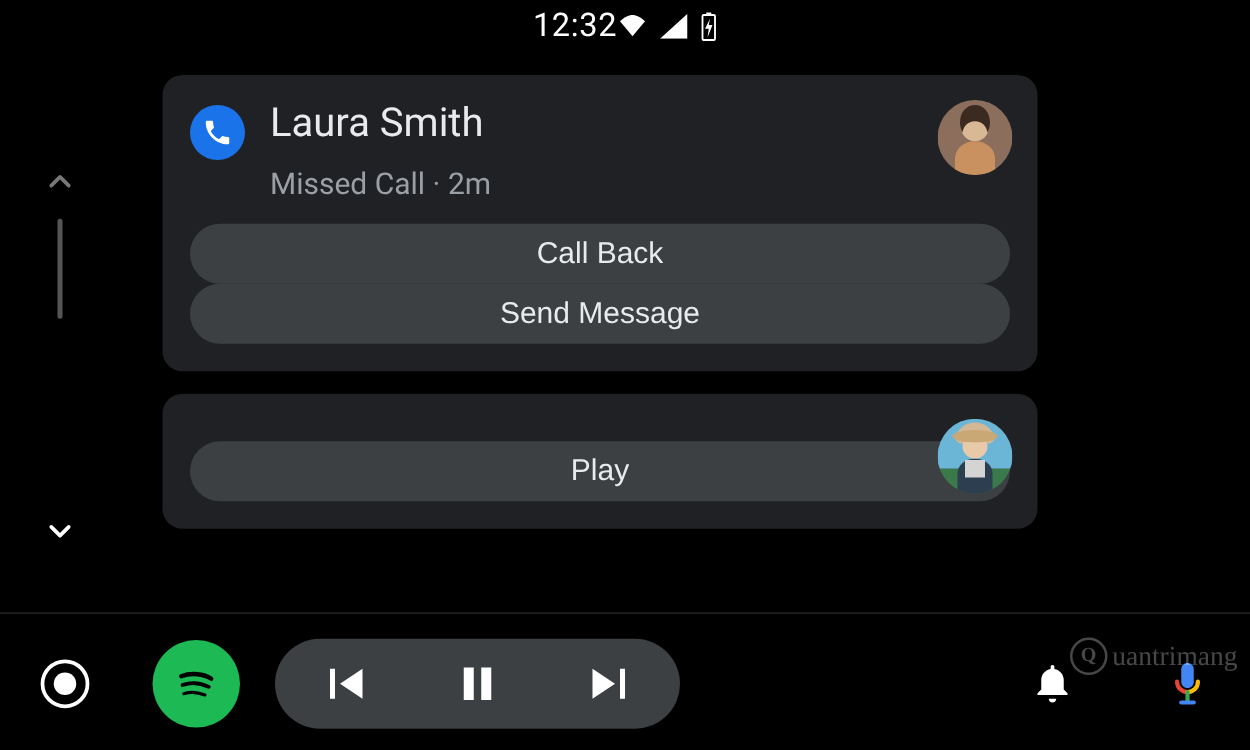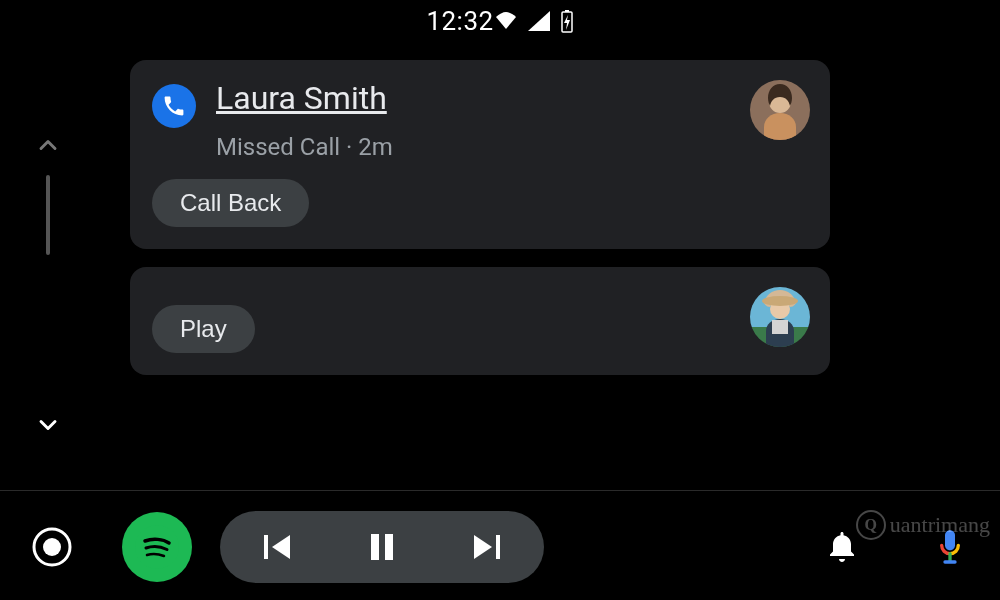--- a/index.html
+++ b/index.html
@@ -15,25 +15,25 @@
   .scroll-track { width: 4px; height: 80px; background: #555; border-radius: 2px; margin-top: 10px; }
 
   .cards { position: absolute; left: 130px; top: 60px; width: 700px; }
   .card { background: #202124; border-radius: 16px; padding: 20px 22px 22px 22px; margin-bottom: 18px; position: relative; }
   .card-header { display: flex; align-items: flex-start; }
   .app-icon { width: 44px; height: 44px; border-radius: 50%; display:flex; align-items:center; justify-content:center; flex-shrink:0; margin-top:4px; }
   .app-icon.phone { background:#1a73e8; }
   .app-icon.hangouts { background:#0f9d58; }
   .app-icon svg { display:block; }
   .header-text { margin-left: 20px; flex:1; }
-  .contact-name { font-size: 32px; font-weight: 400; color:#e8eaed; line-height:1.15;text-decoration:underline; }
+  .contact-name { font-size: 32px; font-weight: 400; color:#e8eaed; line-height:1.15; }
   .subline { font-size: 24px; color:#9aa0a6; margin-top:16px; }
   .avatar { position:absolute; right:20px; top:20px; width:60px; height:60px; border-radius:50%; overflow:hidden; }
   .avatar svg { width:100%; height:100%; display:block; }
-  .actions { display:flex; margin-top:18px; margin-left:0; }
+  .actions { display:flex; margin-top:18px; margin-left:0;flex-direction:column; }
   .chip { background:#3c4043; color:#e8eaed; font-size:24px; padding: 10px 28px; border-radius: 999px; border:none; cursor:pointer; }
 
   .nav-divider { position:absolute; left:0; right:0; top:490px; height:1px; background:#2a2a2a; }
   .navbar { position:absolute; left:0; right:0; bottom:0; height:106px; display:flex; align-items:center; padding:0 26px; }
   .nav-circle { width:52px; height:52px; display:flex; align-items:center; justify-content:center; cursor:pointer; }
   .nav-circle svg { display:block; }
   .spotify { width:70px; height:70px; border-radius:50%; background:#1db954; display:flex; align-items:center; justify-content:center; margin-left:44px; cursor:pointer; }
   .media-controls { background:#3c4043; border-radius:999px; height:72px; display:flex; align-items:center; padding:0 36px; gap:60px; margin-left:28px; }
   .media-btn { width:44px; height:44px; display:flex; align-items:center; justify-content:center; cursor:pointer; }
   .nav-right { margin-left:auto; display:flex; align-items:center; gap:60px; }
@@ -99,20 +99,21 @@
     <div class="avatar">
       <svg viewBox="0 0 60 60">
           <rect width="60" height="60" fill="#8b6f5c"></rect>
           <circle cx="30" cy="22" r="11" fill="#d9b896"></circle>
           <path d="M30 33c-9 0-16 6-16 14v13h32V47c0-8-7-14-16-14z" fill="#c9915f"></path>
           <path d="M18 18c0-8 5-14 12-14s12 6 12 14c0 3-1 6-2 8-1-5-4-9-10-9s-9 4-10 9c-1-2-2-5-2-8z" fill="#3a2a1f"></path>
         </svg>
     </div>
     <div class="actions">
       <button class="chip">Call Back</button>
+      <button class="chip">Send Message</button>
     </div>
   </div>
 
   <div class="card">
     <div class="avatar">
       <svg viewBox="0 0 60 60">
           <rect width="60" height="40" fill="#6bb6d6"></rect>
           <rect y="40" width="60" height="20" fill="#3a7a4a"></rect>
           <circle cx="30" cy="22" r="10" fill="#e8c9a8"></circle>
           <path d="M30 32c-8 0-14 5-14 12v16h28V44c0-7-6-12-14-12z" fill="#2c3e50"></path>

